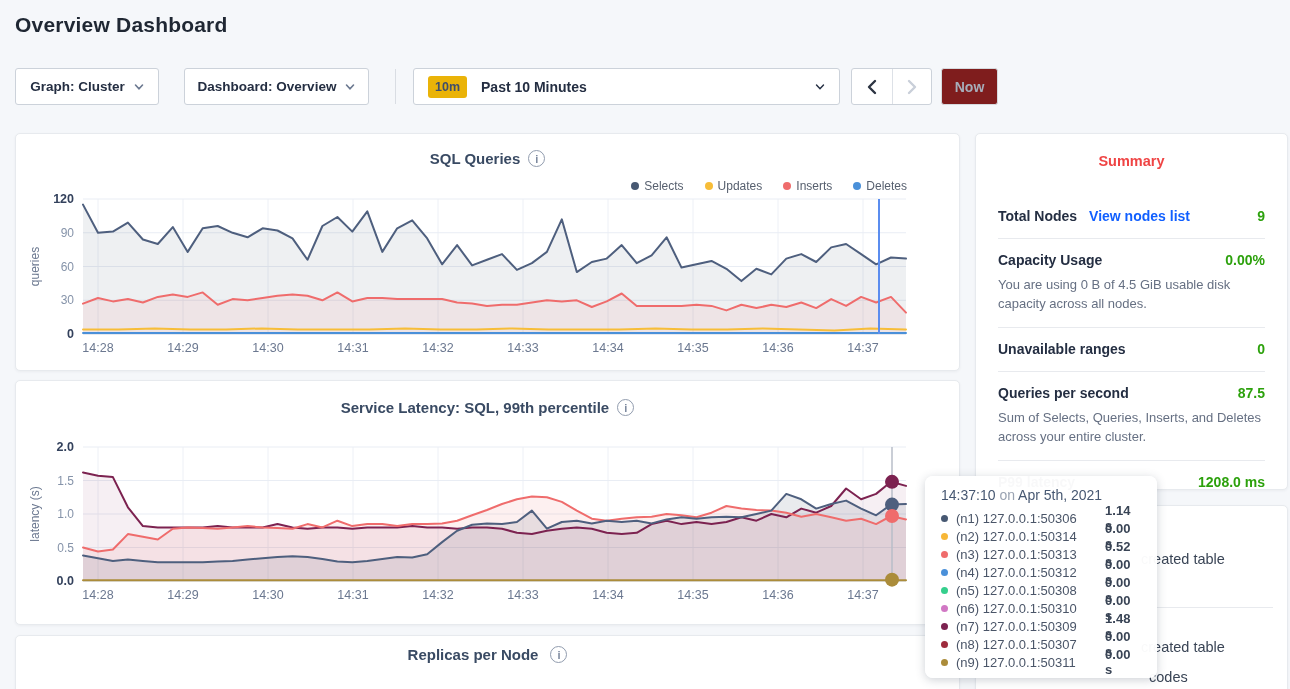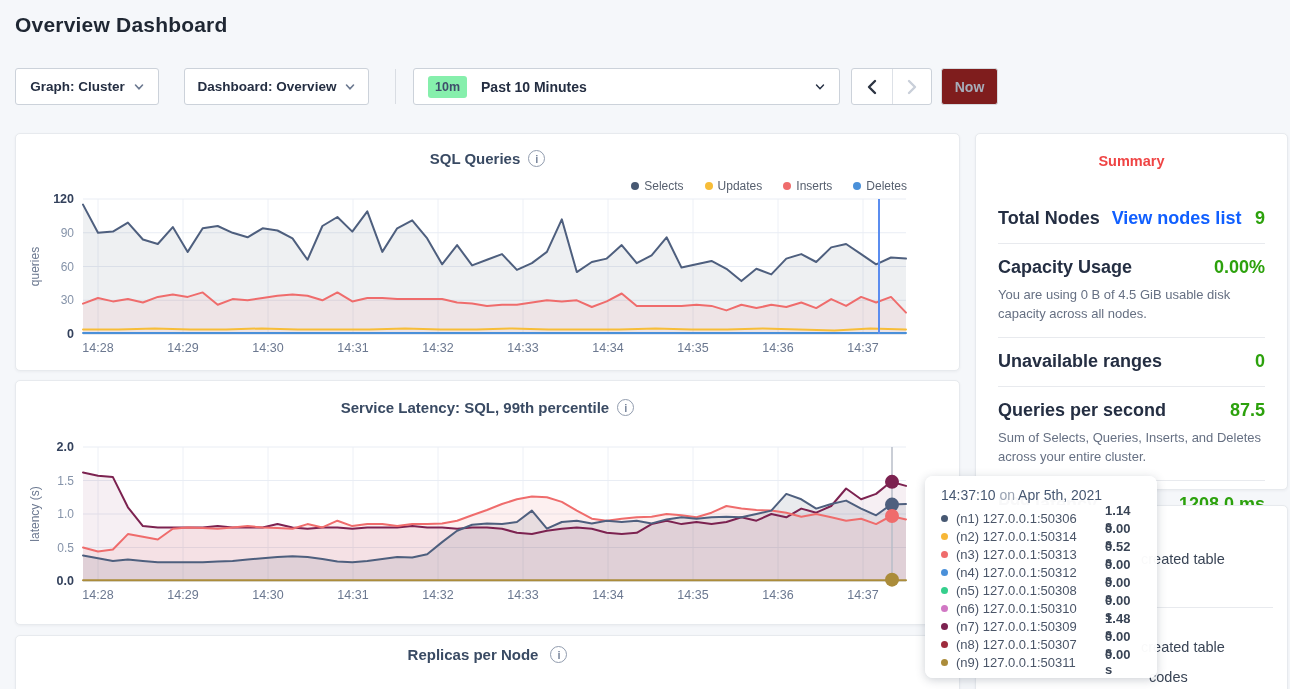--- a/index.html
+++ b/index.html
@@ -10,21 +10,21 @@
   .page-title { position:absolute; left:15px; top:13px; font-size:21px; font-weight:700; color:#1f2733; letter-spacing:0.2px; }
 
   
   .btn { position:absolute; top:68px; height:37px; background:#fff; border:1px solid #ccd2da; border-radius:3px;
          display:flex; align-items:center; justify-content:center; gap:9px; font-size:13.5px; font-weight:700; color:#242e42; cursor:pointer; }
   .chev { width:10px; height:10px; flex:0 0 auto; }
   .divider-v { position:absolute; left:395px; top:69px; width:1px; height:35px; background:#d9dde3; }
 
   .time-picker { position:absolute; left:413px; top:68px; width:427px; height:37px; background:#fff; border:1px solid #ccd2da;
                  border-radius:3px; display:flex; align-items:center; padding:0 14px; gap:14px; cursor:pointer; }
-  .time-badge { background:#86efac; color:#3f4e6b; font-size:12.5px; font-weight:700; border-radius:3px; padding:4px 7px; }
+  .time-badge { background:#eab308; color:#3f4e6b; font-size:12.5px; font-weight:700; border-radius:3px; padding:4px 7px; }
   .time-label { font-size:14px; font-weight:700; color:#242e42; }
   .time-picker .chev { margin-left:auto; }
 
   .arrows { position:absolute; left:851px; top:68px; width:81px; height:37px; background:#fff; border:1px solid #ccd2da; border-radius:3px; display:flex; }
   .arrow-cell { width:50%; display:flex; align-items:center; justify-content:center; cursor:pointer; }
   .arrow-cell + .arrow-cell { border-left:1px solid #dde1e7; }
   .btn-now { position:absolute; left:941px; top:68px; width:57px; height:37px; background:#7f1d1d; border:1px solid #d6dade; border-radius:3px;
              display:flex; align-items:center; justify-content:center; font-size:14px; font-weight:700; color:#a7aeba; }
 
   
@@ -48,21 +48,21 @@
   .xt { font-size:12.5px; fill:#6b7890; }
   .yt { font-size:12px; fill:#8593a9; }
   .yt.b { font-size:12.5px; font-weight:700; fill:#33415c; }
   .axl { font-size:12px; fill:#6b7890; }
 
   
   .summary-inner { padding:19px 22px 0 22px; }
   .summary-title { text-align:center; font-size:14.5px; font-weight:700; color:#ef4444; margin-bottom:26px; }
   .sum-row { border-bottom:1px solid #e8eaee; padding:13px 0 14px 0; }
   .sum-row:last-child { border-bottom:none; }
-  .sum-head { display:flex; align-items:baseline; font-size:18px; font-weight:700; color:#242e42; }
+  .sum-head { display:flex; align-items:baseline; font-size:14px; font-weight:700; color:#242e42; }
   .sum-link { margin-left:12px; color:#105fff; cursor:pointer; }
   .sum-val { margin-left:auto; color:#2ca10c; }
   .sum-desc { font-size:13px; color:#667083; line-height:19px; margin-top:7px; }
 
   
   .event-frag { position:absolute; font-size:14.5px; color:#394455; white-space:nowrap; }
   .events-divider { position:absolute; left:990px; top:607px; width:283px; height:1px; background:#e8eaee; }
 
   
   .tooltip { position:absolute; left:925px; top:476px; width:232px; height:202px; background:rgba(255,255,255,0.97);

